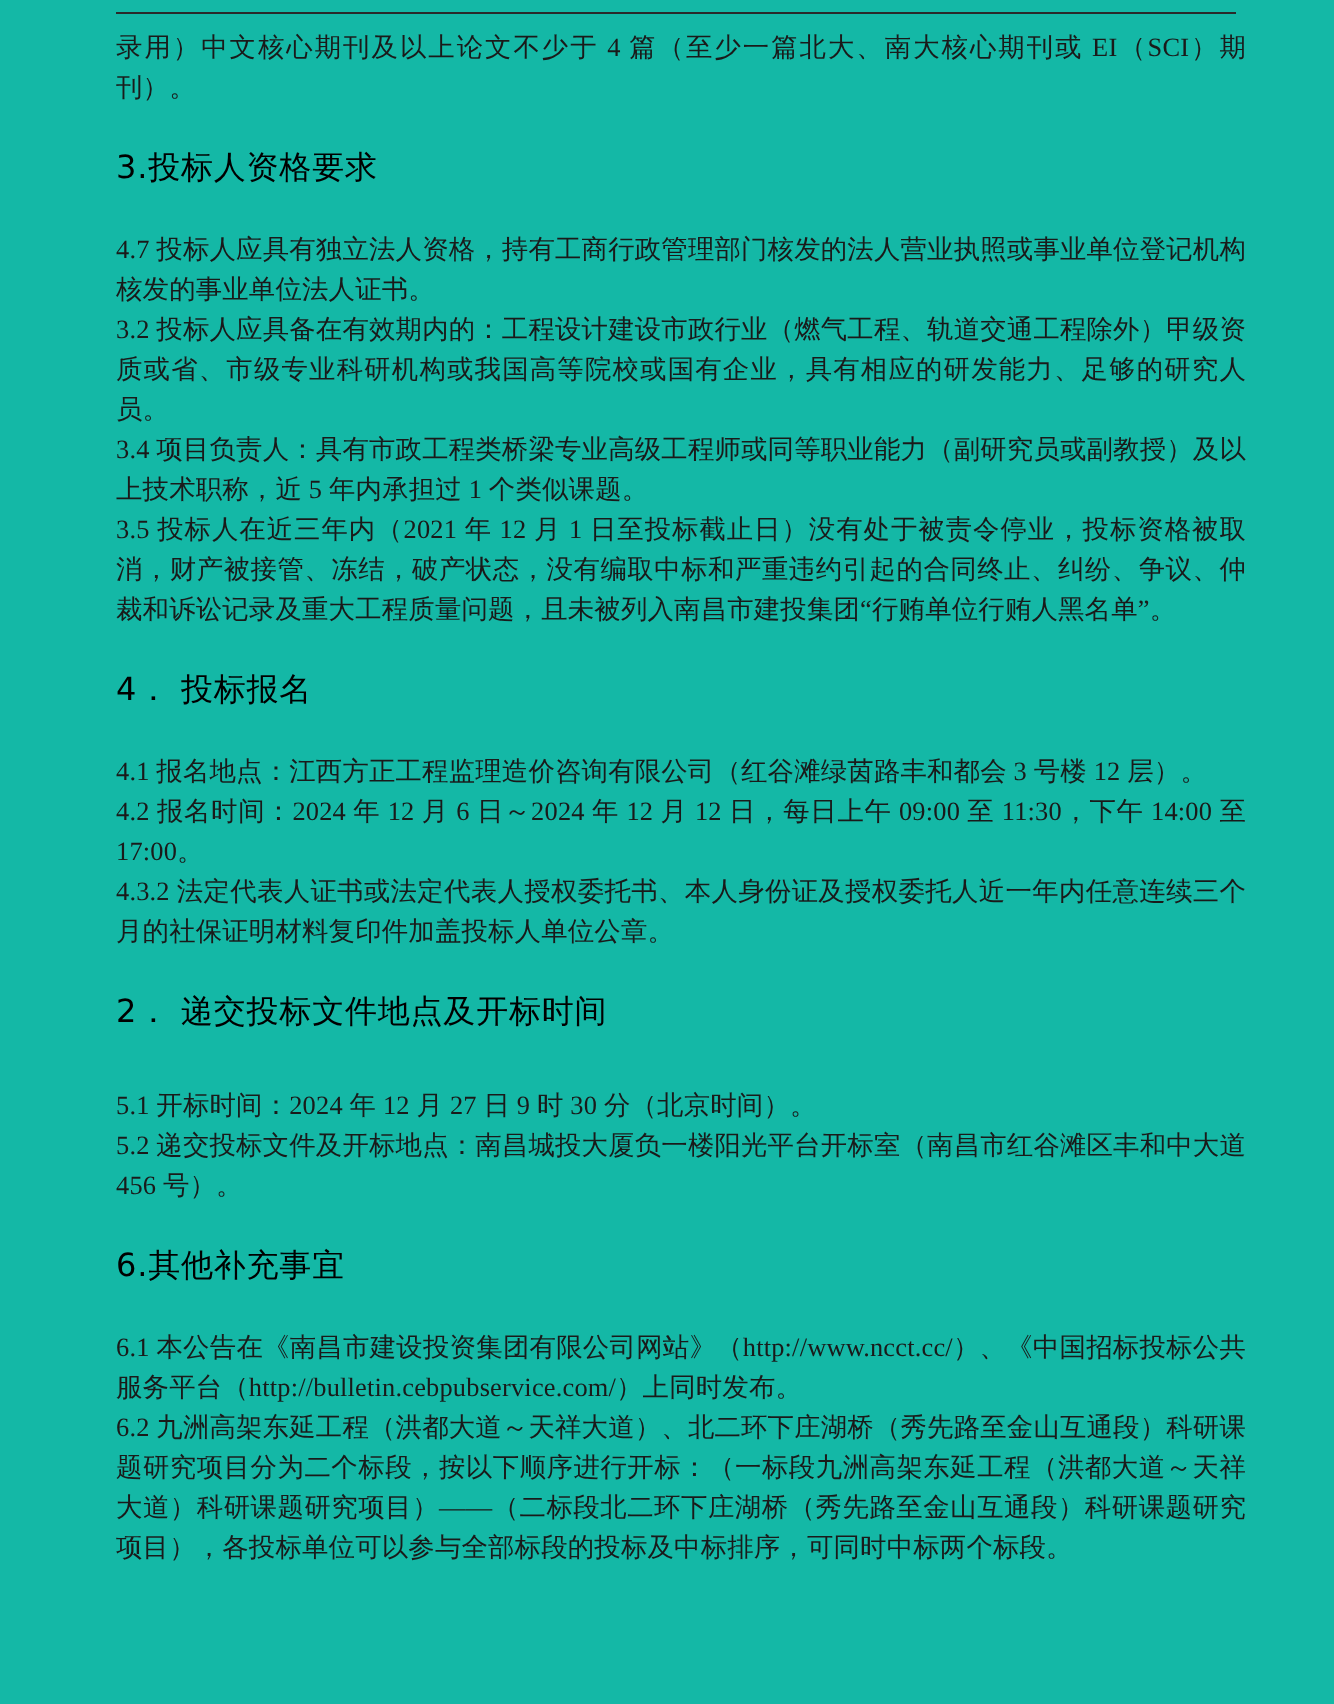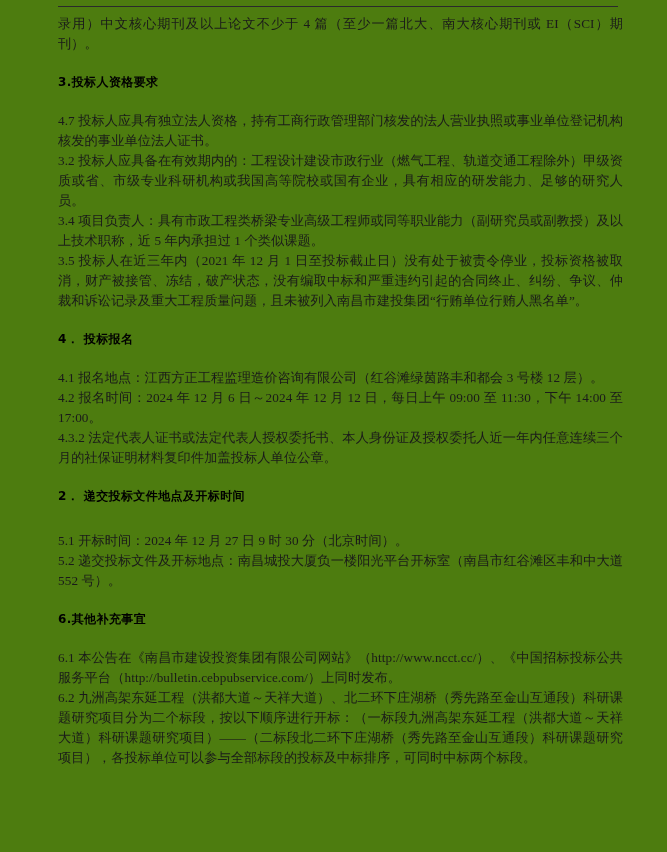--- a/index.html
+++ b/index.html
@@ -13,21 +13,21 @@
     font-family: "Liberation Serif", "DejaVu Serif", serif;
     color: #1a1a1a;
     overflow: hidden;
   }
   .page {
     position: relative;
     width: 667px;
     height: 852px;
     box-sizing: border-box;
     padding: 0 44px 0 58px;
-    background: #4d7c0f;
+    background: #14b8a6;
   }
   .top-rule {
     position: absolute;
     left: 58px;
     top: 6px;
     width: 560px;
     height: 1px;
     background: #2a2a2a;
   }
   .content {
@@ -38,22 +38,22 @@
     font-size: 13.2px;
     line-height: 20px;
     text-align: justify;
     letter-spacing: 0.1px;
   }
   .para {
     margin: 0 0 2px 0;
   }
   h2.heading {
     font-family: "DejaVu Sans", "Liberation Sans", sans-serif;
-    font-weight: bold;
-    font-size: 12px;
+    font-weight: normal;
+    font-size: 16px;
     margin: 14px 0 12px 0;
     letter-spacing: 0.4px;
     color: #000;
   }
   h2.heading.sp {
     margin-top: 20px;
   }
   .gap-sm { height: 8px; }
   .gap-md { height: 14px; }
 </style>
@@ -82,21 +82,21 @@
 
     <p class="body-line para">4.1 报名地点：江西方正工程监理造价咨询有限公司（红谷滩绿茵路丰和都会 3 号楼 12 层）。</p>
     <p class="body-line para">4.2 报名时间：2024 年 12 月 6 日～2024 年 12 月 12 日，每日上午 09:00 至 11:30，下午 14:00 至 17:00。</p>
     <p class="body-line para">4.3.2 法定代表人证书或法定代表人授权委托书、本人身份证及授权委托人近一年内任意连续三个月的社保证明材料复印件加盖投标人单位公章。</p>
 
     <h2 class="heading sp">2． 递交投标文件地点及开标时间</h2>
 
     <div class="gap-md"></div>
 
     <p class="body-line para">5.1 开标时间：2024 年 12 月 27 日 9 时 30 分（北京时间）。</p>
-    <p class="body-line para">5.2 递交投标文件及开标地点：南昌城投大厦负一楼阳光平台开标室（南昌市红谷滩区丰和中大道 552 号）。</p>
+    <p class="body-line para">5.2 递交投标文件及开标地点：南昌城投大厦负一楼阳光平台开标室（南昌市红谷滩区丰和中大道 456 号）。</p>
 
     <h2 class="heading sp">6.其他补充事宜</h2>
 
     <div class="gap-sm"></div>
 
     <p class="body-line para mono-mixed">6.1 本公告在《南昌市建设投资集团有限公司网站》（http://www.ncct.cc/）、《中国招标投标公共服务平台（http://bulletin.cebpubservice.com/）上同时发布。</p>
     <p class="body-line para">6.2 九洲高架东延工程（洪都大道～天祥大道）、北二环下庄湖桥（秀先路至金山互通段）科研课题研究项目分为二个标段，按以下顺序进行开标：（一标段九洲高架东延工程（洪都大道～天祥大道）科研课题研究项目）——（二标段北二环下庄湖桥（秀先路至金山互通段）科研课题研究项目），各投标单位可以参与全部标段的投标及中标排序，可同时中标两个标段。</p>
 
   </div>
 </div>

